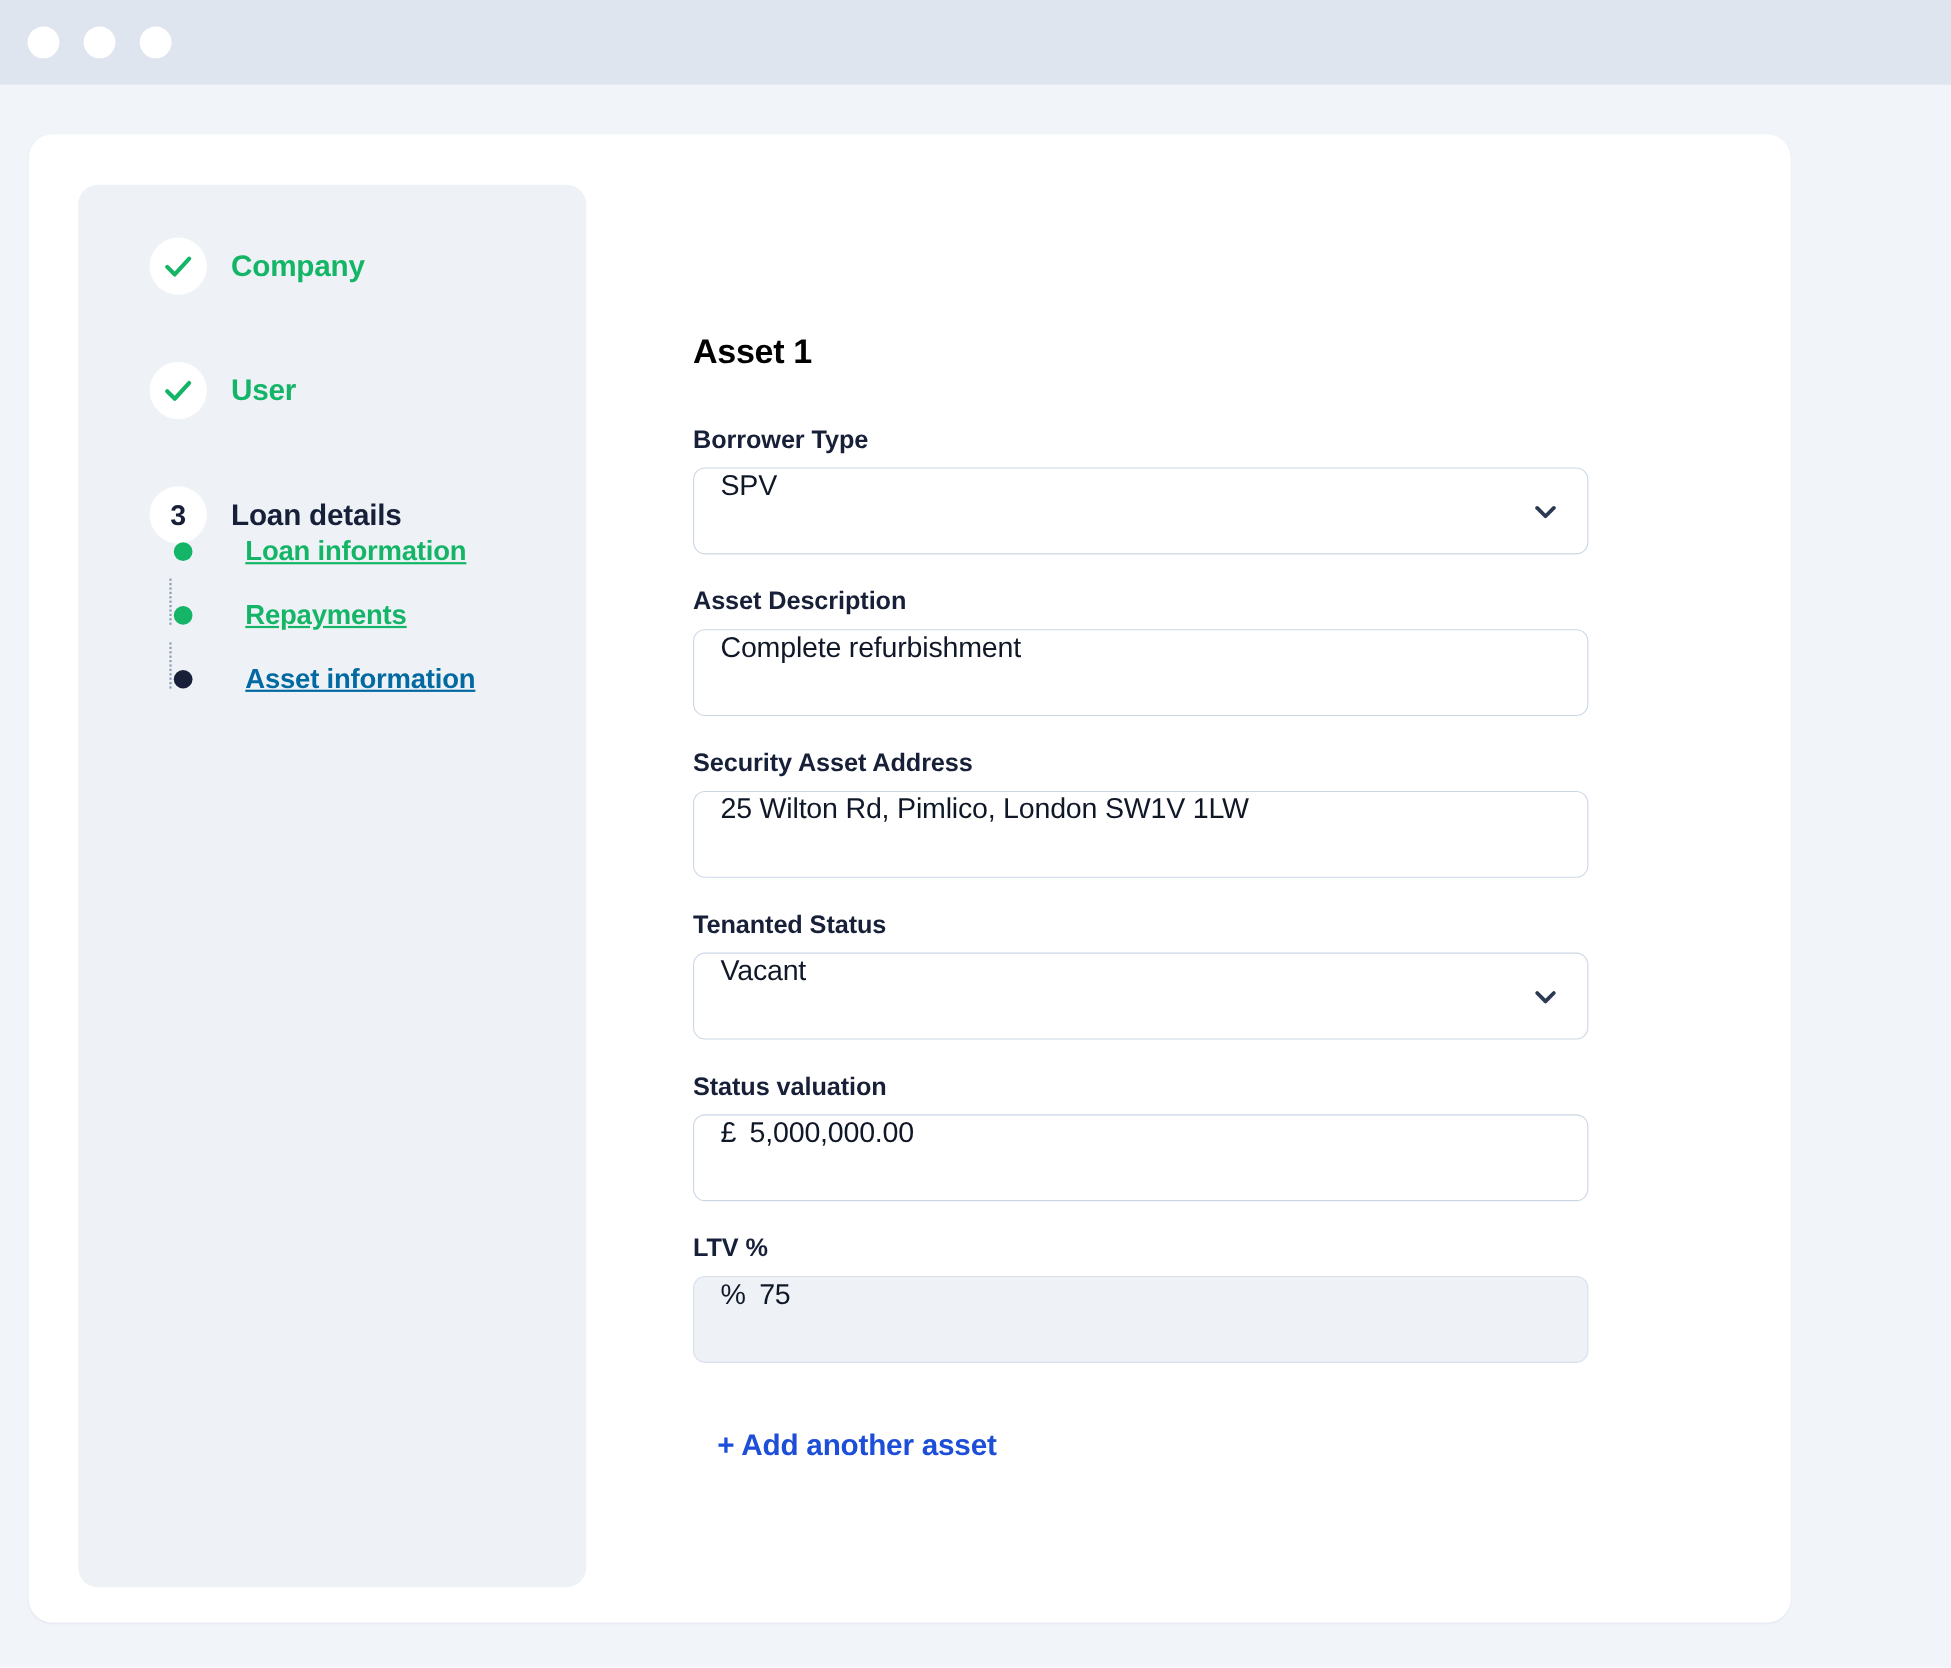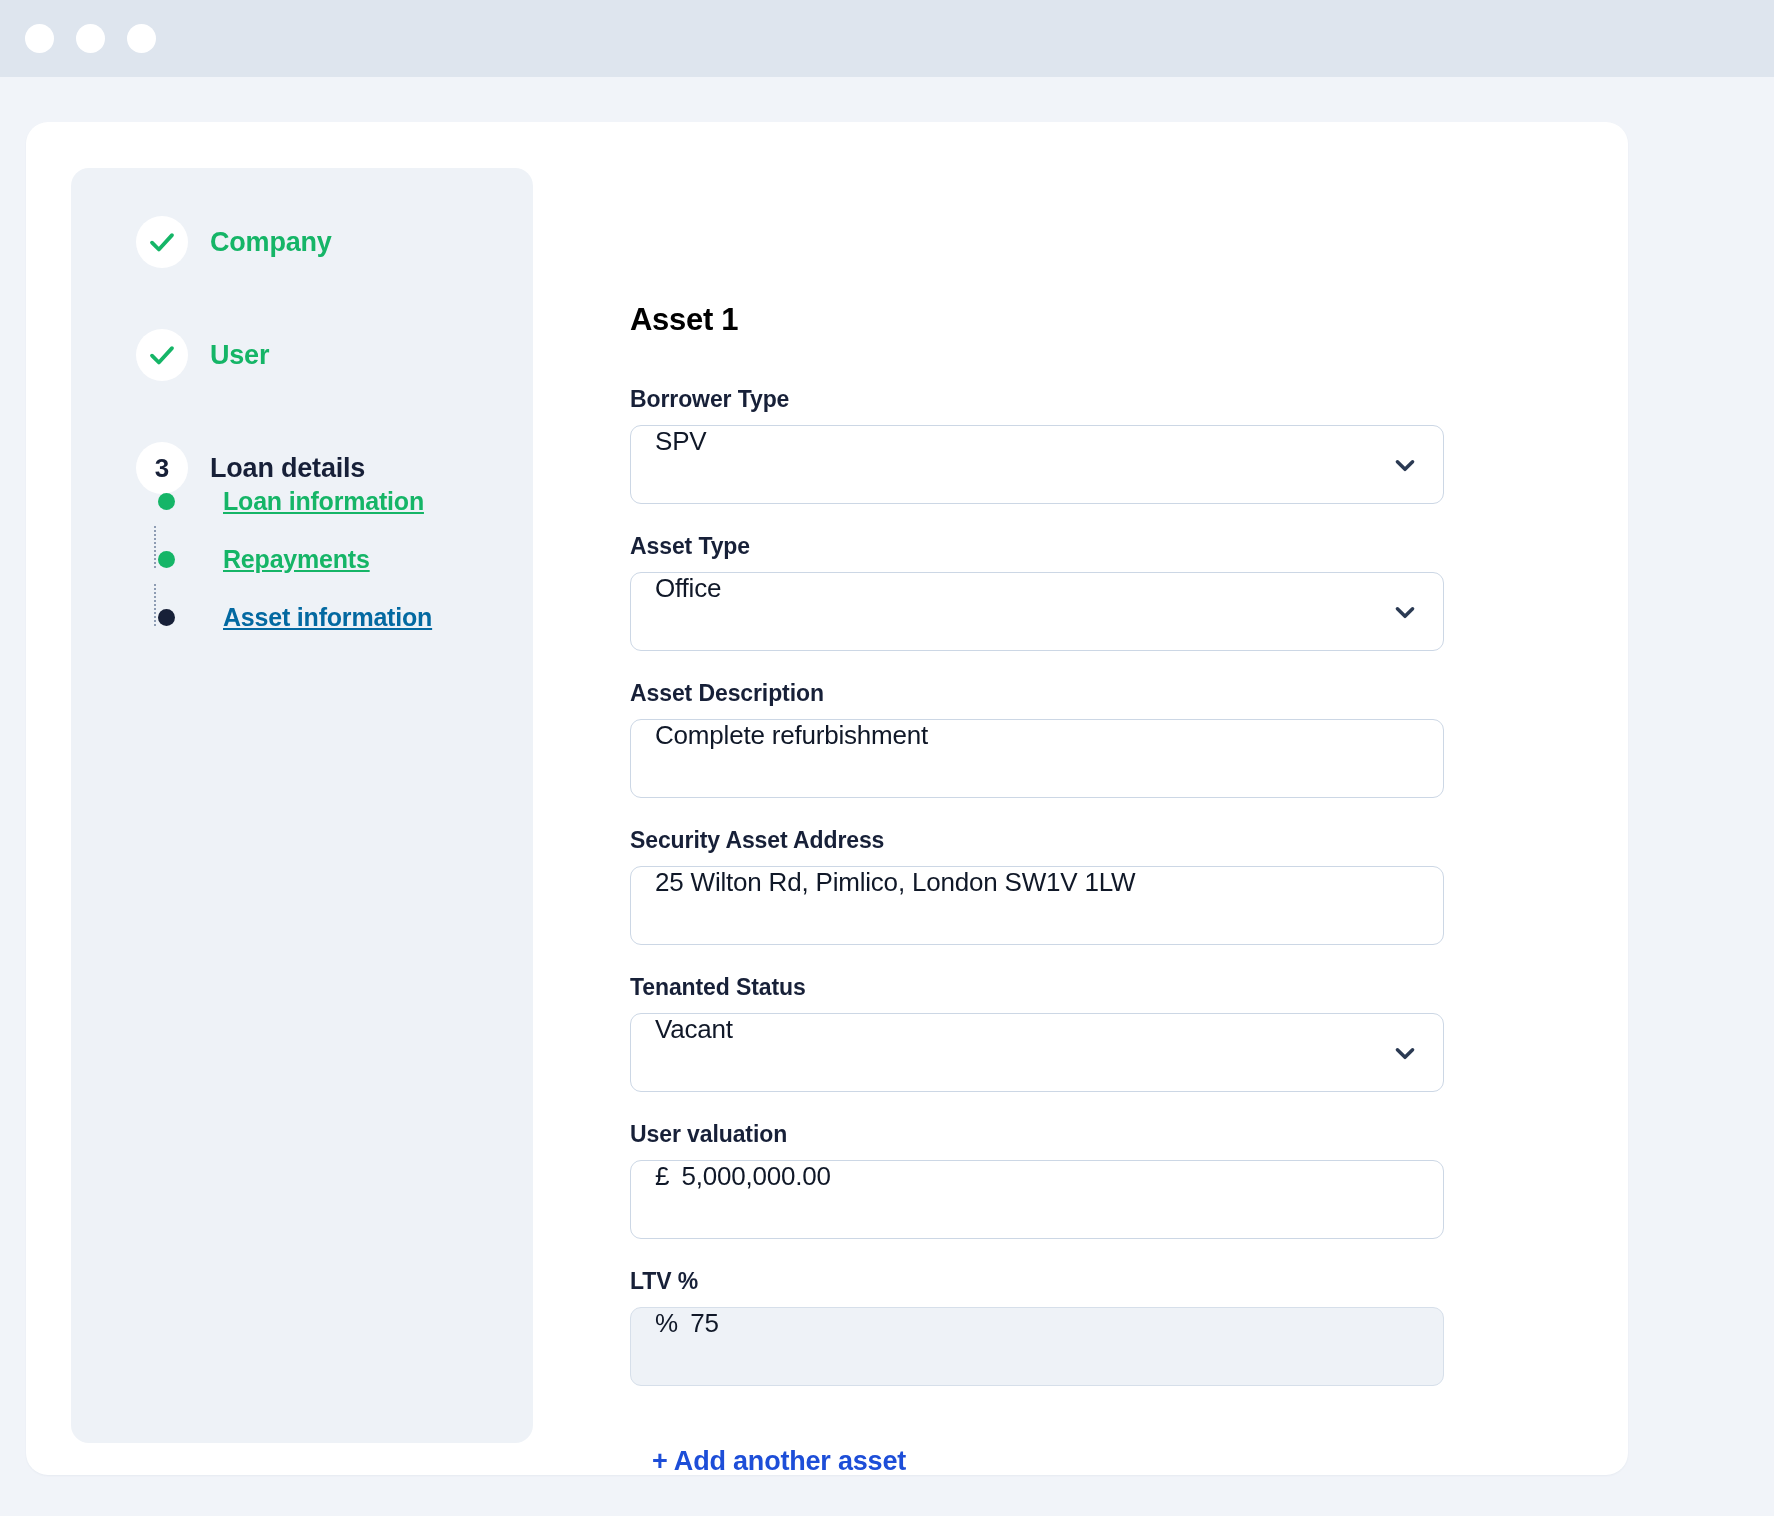--- a/index.html
+++ b/index.html
@@ -179,31 +179,20 @@
         <span class="control-value">SPV</span>
         <span class="chev">
           <svg width="26" height="26" viewBox="0 0 24 24" fill="none" stroke="#2b3a53" stroke-width="3.2" stroke-linecap="round" stroke-linejoin="round">
             <polyline points="5,9 12,16 19,9"></polyline>
           </svg>
         </span>
       </div>
     </div>
 
     
-    <div class="field">
-      <label class="field-label">Asset Type</label>
-      <div class="control">
-        <span class="control-value">Office</span>
-        <span class="chev">
-          <svg width="26" height="26" viewBox="0 0 24 24" fill="none" stroke="#2b3a53" stroke-width="3.2" stroke-linecap="round" stroke-linejoin="round">
-            <polyline points="5,9 12,16 19,9"></polyline>
-          </svg>
-        </span>
-      </div>
-    </div>
 
     
     <div class="field">
       <label class="field-label">Asset Description</label>
       <div class="control">
         <span class="control-value">Complete refurbishment</span>
       </div>
     </div>
 
     
@@ -222,21 +211,21 @@
         <span class="chev">
           <svg width="26" height="26" viewBox="0 0 24 24" fill="none" stroke="#2b3a53" stroke-width="3.2" stroke-linecap="round" stroke-linejoin="round">
             <polyline points="5,9 12,16 19,9"></polyline>
           </svg>
         </span>
       </div>
     </div>
 
     
     <div class="field">
-      <label class="field-label">User valuation</label>
+      <label class="field-label">Status valuation</label>
       <div class="control">
         <span class="prefix">£</span>
         <span class="control-value">5,000,000.00</span>
       </div>
     </div>
 
     
     <div class="field">
       <label class="field-label">LTV %</label>
       <div class="control filled">

